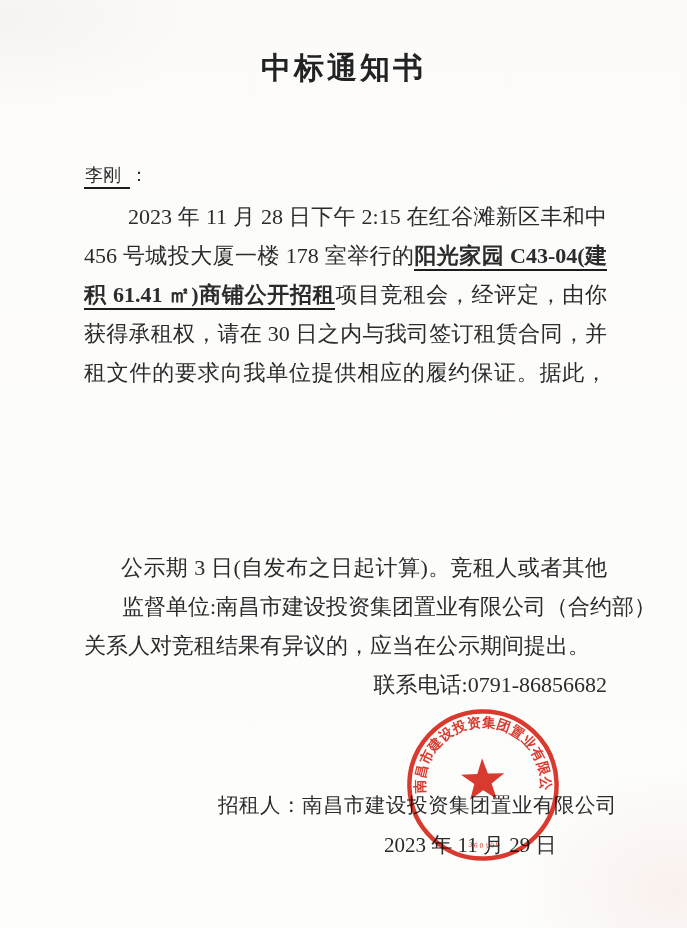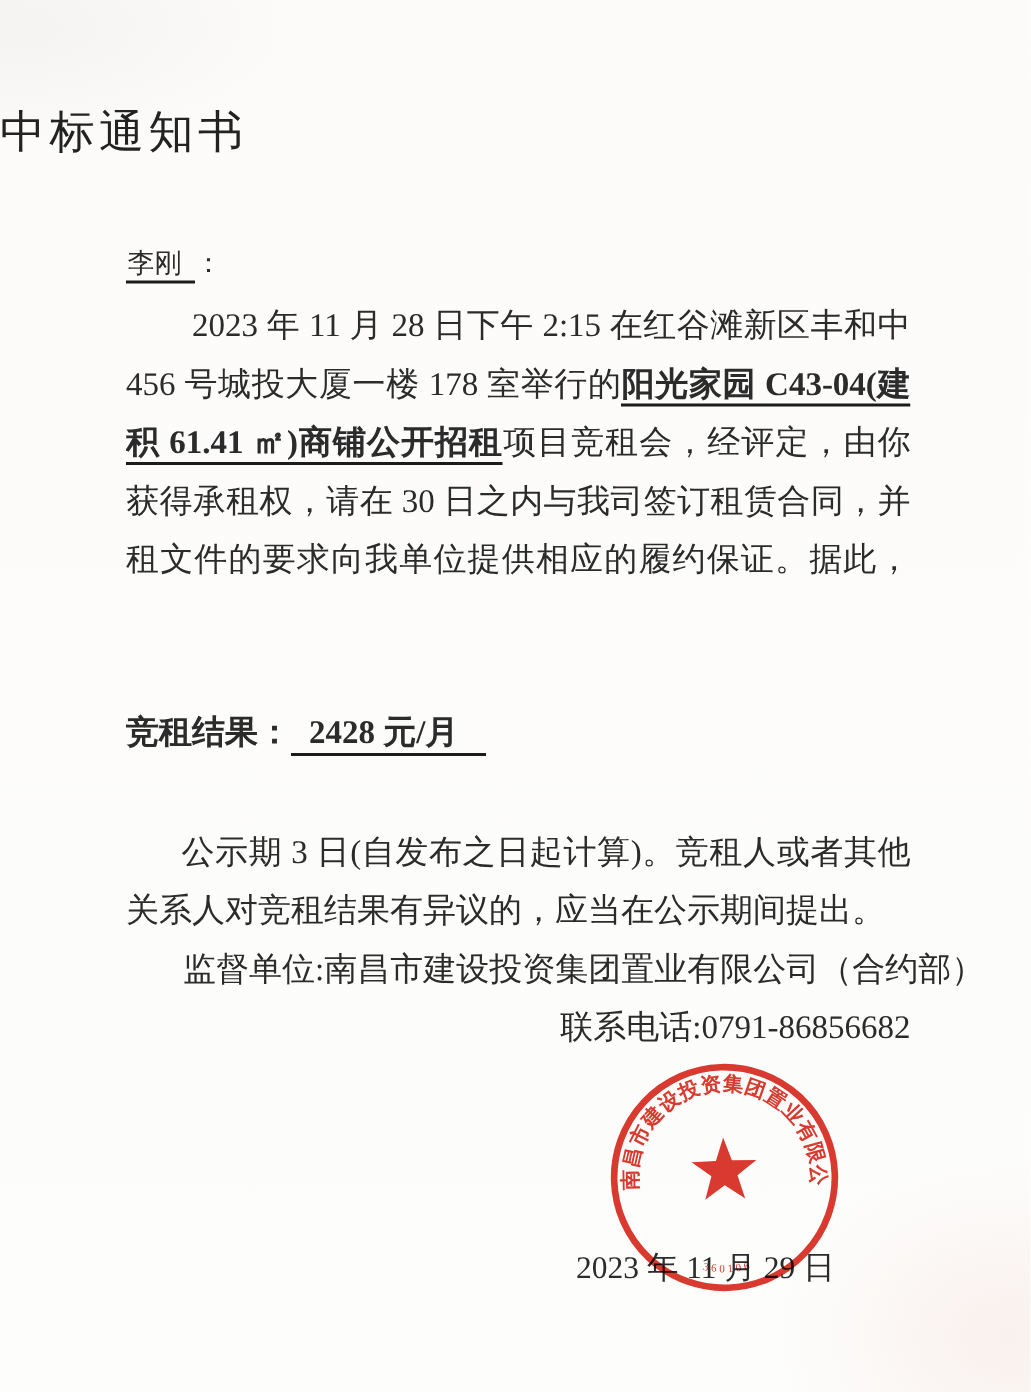--- a/index.html
+++ b/index.html
@@ -12,22 +12,23 @@
   }
   #page {
     position: relative;
     width: 687px; height: 928px;
     background:
       radial-gradient(220px 170px at 98% 96%, rgba(233,196,188,0.22), rgba(233,196,188,0) 70%),
       radial-gradient(300px 120px at 0% 2%, rgba(210,208,206,0.18), rgba(210,208,206,0) 70%),
       linear-gradient(180deg, #fcfbfa 0%, #fdfdfc 100%);
   }
   .title {
-    position: absolute; top: 68px; left: 0; width: 100%;
-    font-size: 30px; font-weight: 400; letter-spacing: 3px;
+    position: absolute; top: 48px; left: 0; width: 100%;
+    text-align: center;
+    font-size: 30px; font-weight: 700; letter-spacing: 3px;
     color: #222;
   }
   .salutation {
     position: absolute; top: 163px; left: 84px;
     font-size: 18px;
   }
   .u-name {
     border-bottom: 2px solid #1c1c1c;
     padding: 0 9px 2px 1px;
   }
@@ -95,29 +96,29 @@
   <div class="salutation"><span class="u-name">李刚</span><span>：</span></div>
 
   <div class="textblock" style="top:197px;">
     <div class="bline jl ind44"><span>2023 年 11 月 28 日下午 2:15 在红谷滩新区丰和中大道</span></div>
     <div class="bline jl"><span>456 号城投大厦一楼 178 室举行的</span><span class="seg-em">阳光家园 C43-04(建筑面</span></div>
     <div class="bline jl"><span class="seg-em">积 61.41 ㎡)商铺公开招租</span><span>项目竞租会，经评定，由你单位</span></div>
     <div class="bline jl"><span>获得承租权，请在 30 日之内与我司签订租赁合同，并按招</span></div>
     <div class="bline jl"><span>租文件的要求向我单位提供相应的履约保证。据此，按规定</span></div>
   </div>
 
-  <div class="result-line"><span>竞租结果：</span><span class="result-value">2428 元/月</span></div>
 
   <div class="textblock" style="top:548px;">
     <div class="bline jl ind37"><span>公示期 3 日(自发布之日起计算)。竞租人或者其他利害</span></div>
+    <div class="bline ind38"><span>监督单位:南昌市建设投资集团置业有限公司（合约部）</span></div>
     <div class="bline"><span>关系人对竞租结果有异议的，应当在公示期间提出。</span></div>
-    <div class="bline ind38"><span>监督单位:南昌市建设投资集团置业有限公司（合约部）</span></div>
     <div class="bline ind34"><span>联系电话:0791-86856682</span></div>
   </div>
 
+  <div class="sign-line"><span>招租人：</span><span>南昌市建设投资集团置业有限公司</span></div>
 
   <div class="date-line">2023 年 11 月 29 日</div>
 
   <div class="stamp">
     <svg viewBox="0 0 160 160" xmlns="http://www.w3.org/2000/svg">
       <defs>
         <path id="ringPath" d="M 21.4,87.2 A 59,59 0 1 1 138.5,87.6" fill="none"></path>
         <path id="serialPath" d="M 24.6,112 A 64,64 0 0 0 135.4,112" fill="none"></path>
       </defs>
       <circle cx="80" cy="80" r="74.5" fill="none" stroke-width="4.5" stroke="#d92b1f"></circle>

